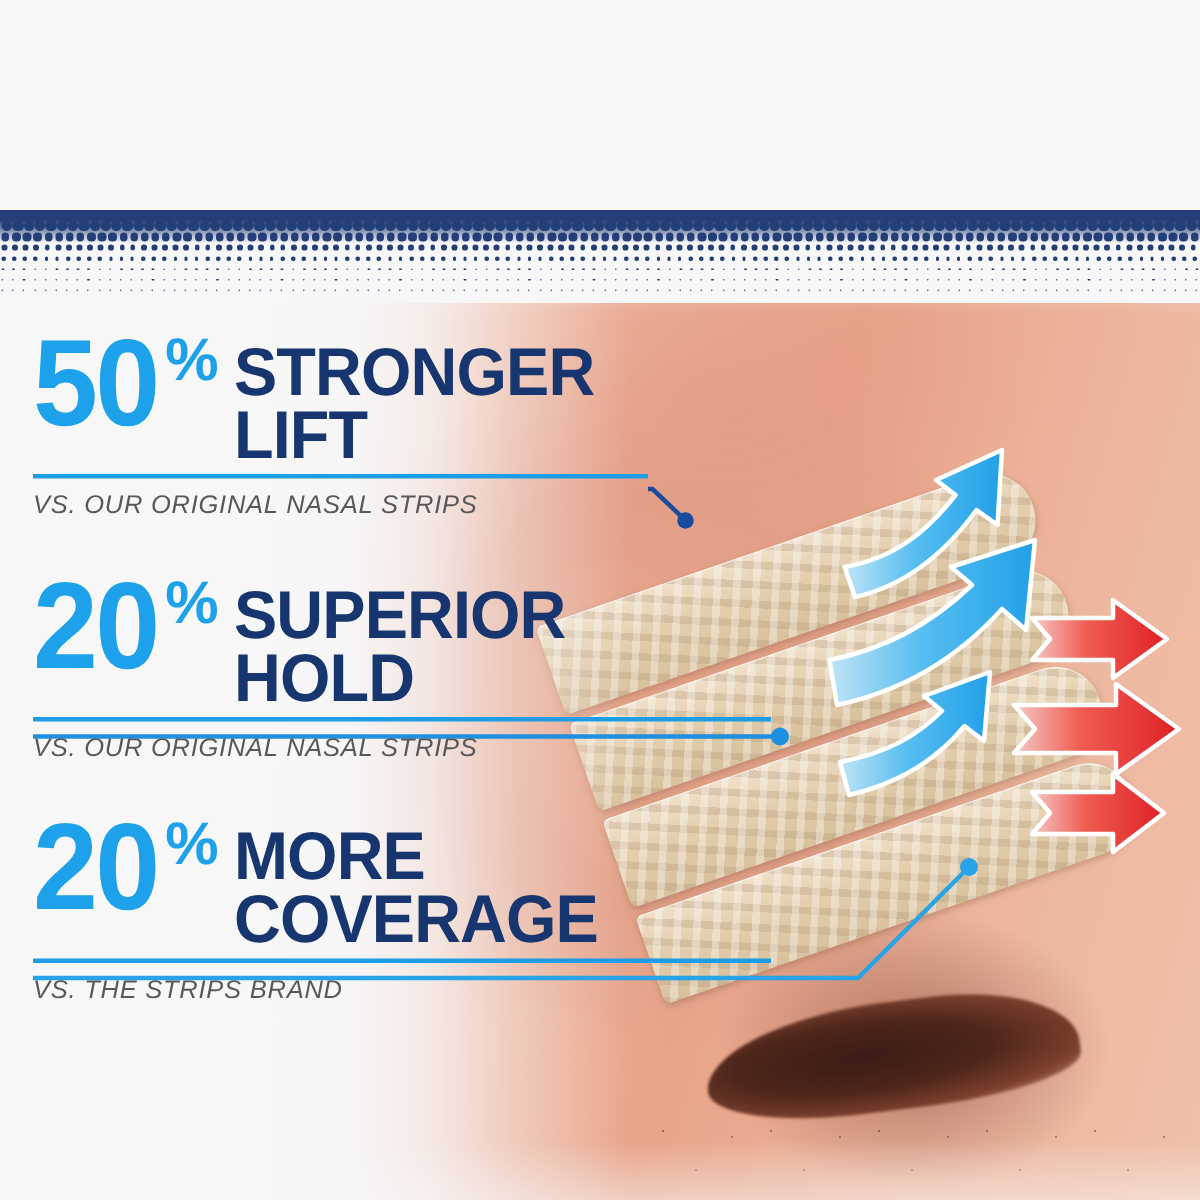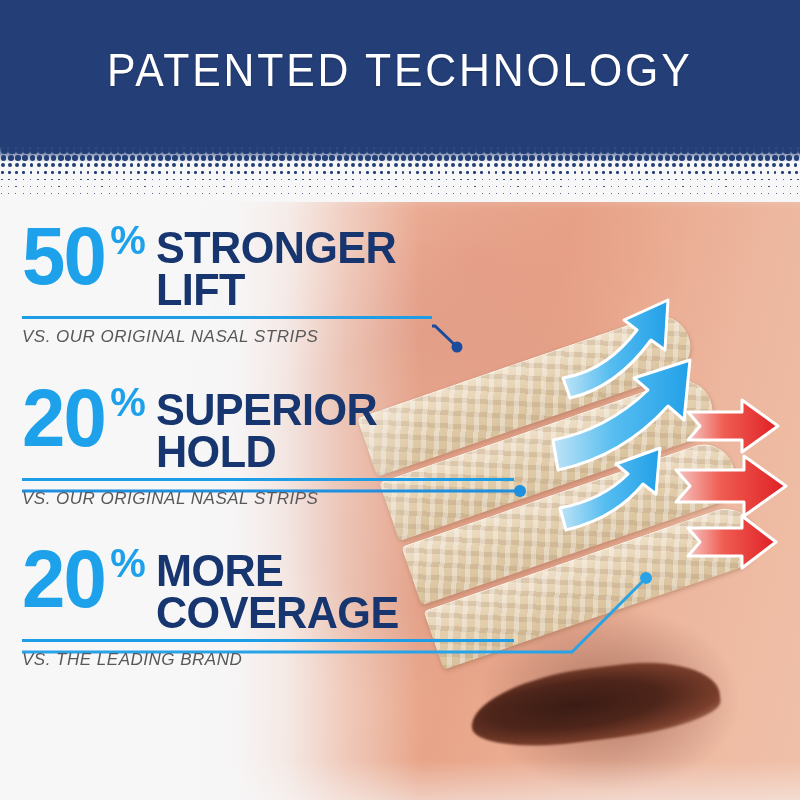--- a/index.html
+++ b/index.html
@@ -183,23 +183,20 @@
     letter-spacing:.5px;
     margin-top:8px;
     white-space:nowrap;
   }
 </style>
 </head>
 <body>
 
 <div id="stage">
 
-  <div class="header">
-    <div class="header-title">PATENTED TECHNOLOGY</div>
-  </div>
 
   <div class="halftone">
       <div class="row" style="top: 0px; height: 7.2px;">
         <span class="dot" style="width: 9.6px; height: 9.6px; margin-top: -1.2px;"></span>
         <span class="dot" style="width: 9.6px; height: 9.6px; margin-top: -1.2px;"></span>
         <span class="dot" style="width: 9.6px; height: 9.6px; margin-top: -1.2px;"></span>
         <span class="dot" style="width: 9.6px; height: 9.6px; margin-top: -1.2px;"></span>
         <span class="dot" style="width: 9.6px; height: 9.6px; margin-top: -1.2px;"></span>
         <span class="dot" style="width: 9.6px; height: 9.6px; margin-top: -1.2px;"></span>
         <span class="dot" style="width: 9.6px; height: 9.6px; margin-top: -1.2px;"></span>
@@ -1174,17 +1171,17 @@
         <div class="pct">
           <span class="pct-num">20</span>
           <span class="pct-sym">%</span>
         </div>
         <div class="claim-label">
           <div>MORE</div>
           <div>COVERAGE</div>
         </div>
       </div>
       <div class="rule r3"></div>
-      <div class="caption">VS. THE LEADING BRAND</div>
+      <div class="caption">VS. THE STRIPS BRAND</div>
     </div>
 
   </div>
 </div>
 
 </body></html>

